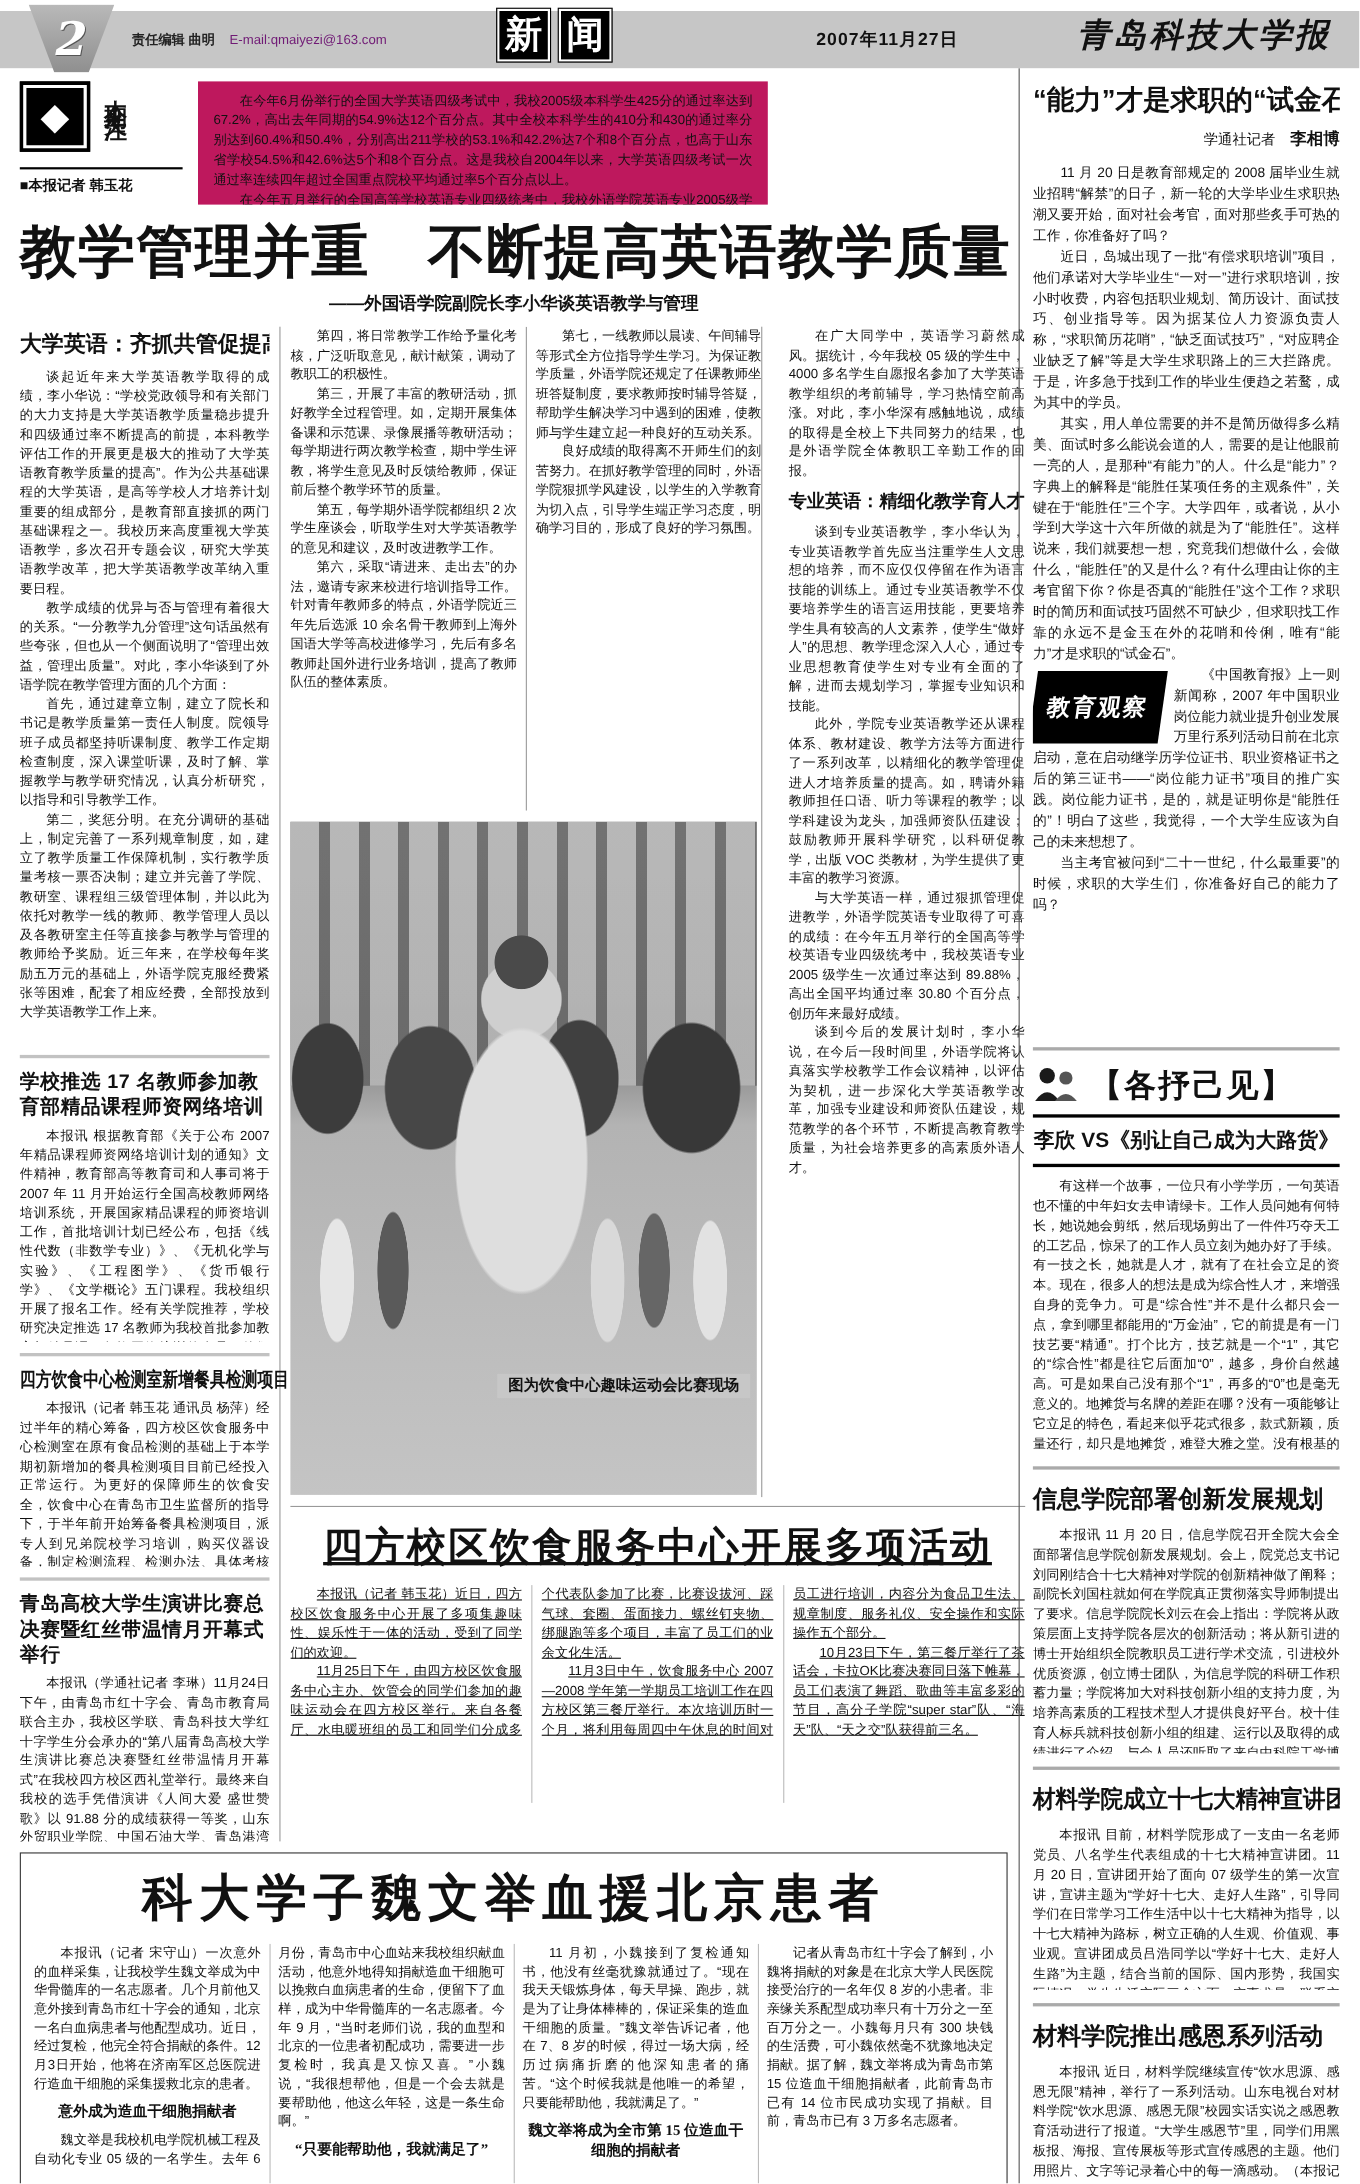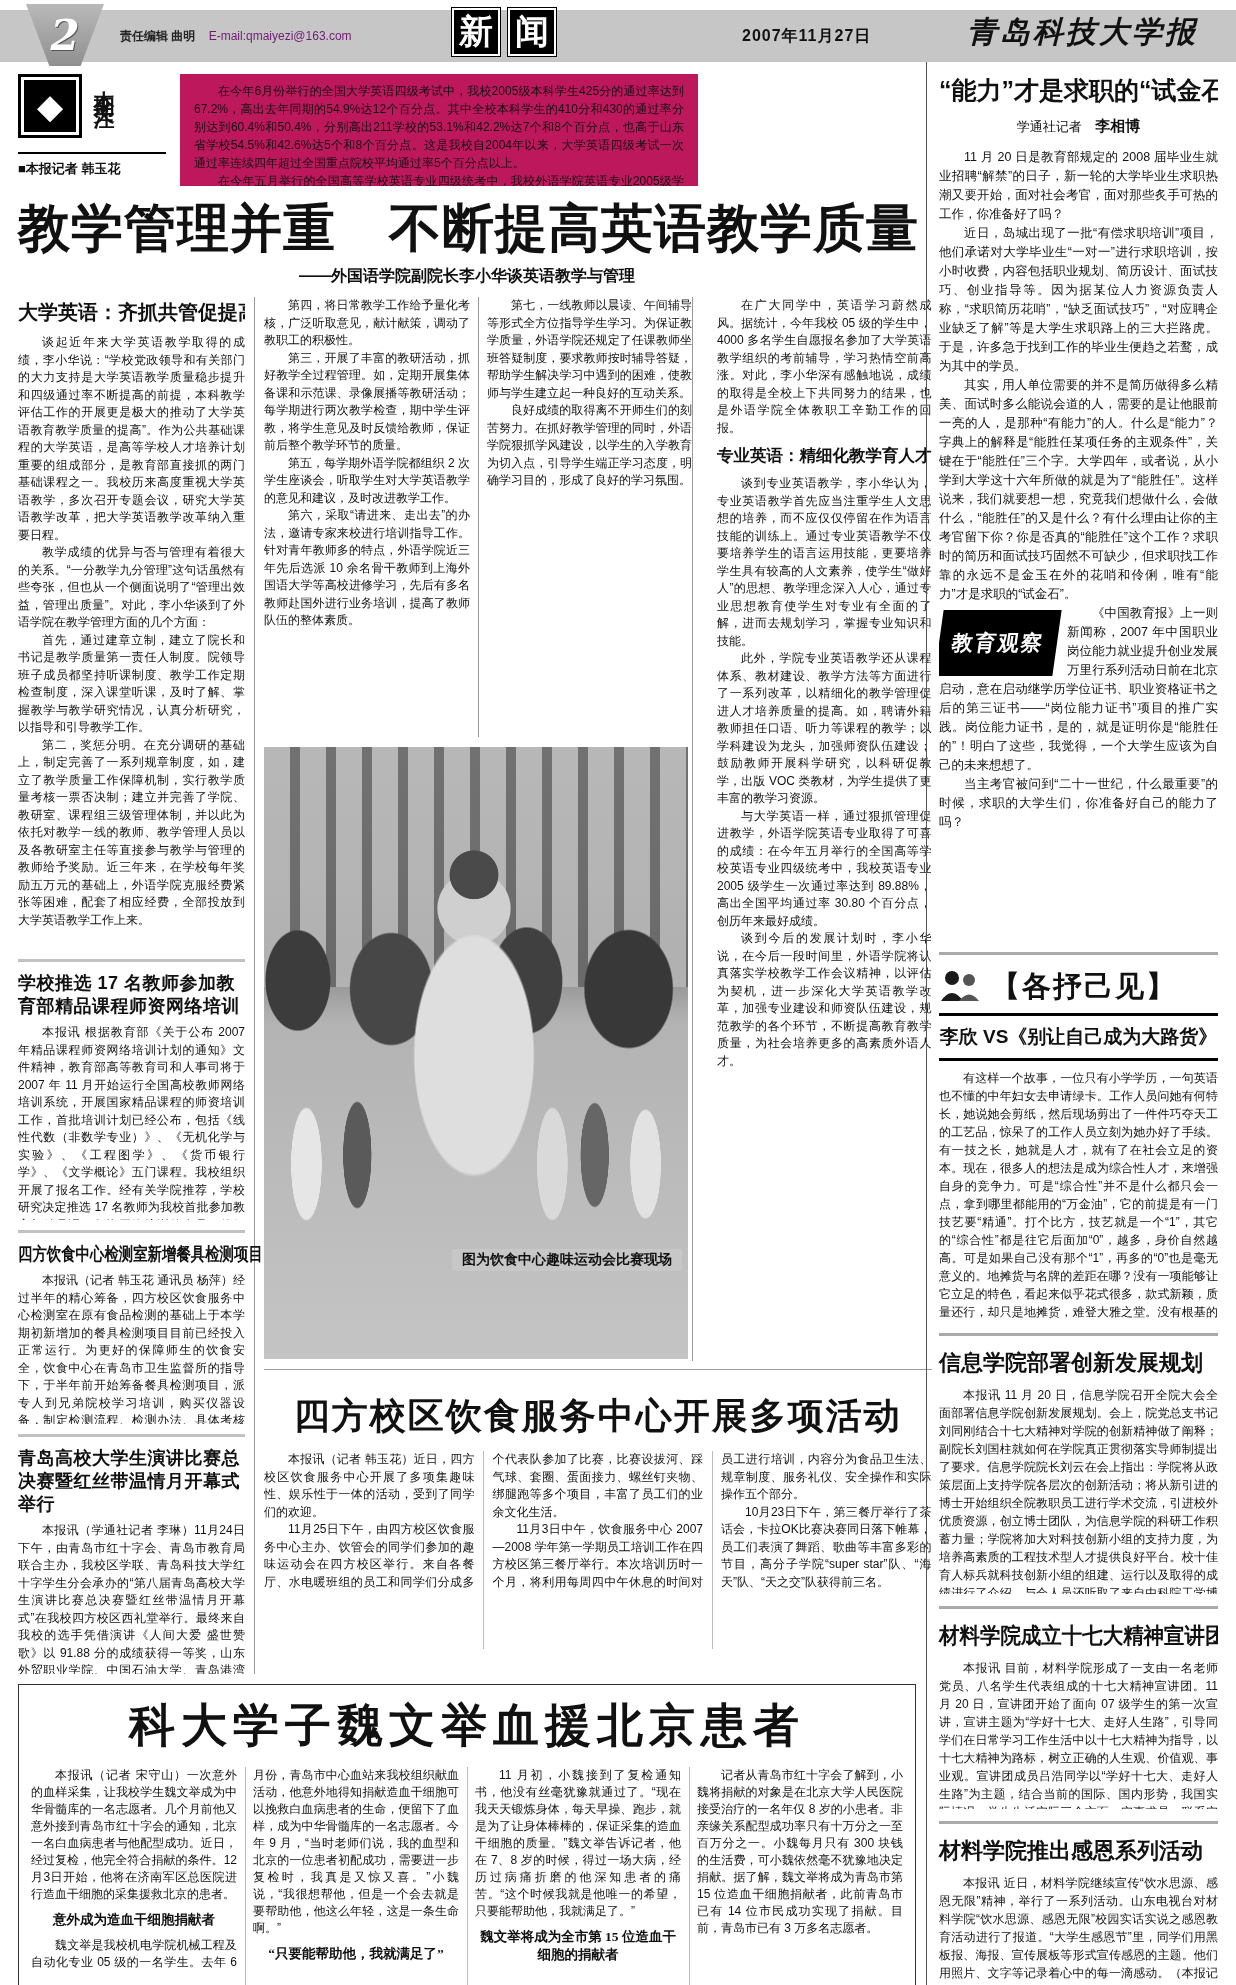--- a/index.html
+++ b/index.html
@@ -14,21 +14,21 @@
     clip-path:polygon(0 0,100% 0,70% 100%,30% 100%);
     display:flex;align-items:center;justify-content:center;}
   .page-badge span{color:#fff;font:italic 900 42px "DejaVu Serif",serif;text-shadow:1px 1px 0 #555;}
   .editor-line{margin-left:120px;font-size:12px;font-weight:bold;color:#222;}
   .editor-line .mail{font-weight:normal;margin-left:10px;text-decoration:none;color:#701a75;}
   .section-logo{position:absolute;left:452px;top:-2px;display:flex;gap:8px;}
   .section-logo b{display:flex;width:48px;height:48px;background:#000;color:#fff;
     align-items:center;justify-content:center;font-size:34px;font-weight:900;
     border:2px solid #fff;outline:1px solid #000;}
   .issue-date{position:absolute;left:742px;font-size:16px;font-weight:bold;letter-spacing:1px;}
-  .paper-name{position:absolute;right:38px;top:2px;font:italic 900 30px "DejaVu Serif",serif;letter-spacing:3px;}
+  .paper-name{position:absolute;right:26px;top:2px;font:italic 900 30px "DejaVu Serif",serif;letter-spacing:3px;}
 
   
   .sheet{display:flex;padding:0 18px;}
   .main-area{width:908px;flex:none;padding-right:10px;}
   .rightcol{flex:1;border-left:1px solid #555;padding:8px 0 0 12px;overflow:hidden;}
 
   
   .lead-row{display:flex;gap:14px;margin:12px 218px 4px 0;}
   .focus-rail{width:148px;flex:none;}
   .focus-top{display:flex;gap:8px;}
@@ -76,21 +76,21 @@
       radial-gradient(26px 92px at 90% 55%,#e2e2e2 58%,transparent 60%);}
   .ph-fg{position:absolute;left:110px;top:90px;width:200px;height:420px;
     background:
       radial-gradient(40px 40px at 50% 9%,#4a4a4a 60%,transparent 62%),
       radial-gradient(95px 190px at 50% 52%,#dedede 62%,transparent 64%),
       radial-gradient(60px 60px at 50% 17%,#cfcfcf 60%,transparent 62%);}
   .photo-caption{position:absolute;right:6px;bottom:88px;background:rgba(200,200,200,.92);
     font-size:14px;font-weight:900;padding:2px 10px;}
 
   
-  .canteen{border-top:1px solid #999;margin-top:8px;padding-top:16px;}
+  .canteen{border-top:1px solid #999;margin-top:8px;padding-top:6px;text-decoration:underline;}
   .canteen-head{font-size:36px;font-weight:900;text-align:center;letter-spacing:2px;white-space:nowrap;margin:6px 0 10px;}
   .canteen-body{column-count:3;column-gap:18px;column-rule:1px solid #bbb;height:198px;overflow:hidden;}
 
   
   .sep{height:3px;background:#c2c2c2;margin:10px 0;}
   .la-head{font-size:22px;font-weight:900;line-height:1.28;margin:2px 0 6px;}
   .la-head.one{white-space:nowrap;transform:scaleX(.8);transform-origin:left center;font-size:18px;}
   .la-head.two{font-size:18px;letter-spacing:.5px;}
   .la-body{overflow:hidden;}
   .la-body.h1{height:196px;} .la-body.h2{height:152px;} .la-body.h3{height:152px;}
@@ -98,21 +98,21 @@
   
   .wei-box{border:1px solid #333;margin-top:10px;padding:8px 12px;height:352px;overflow:hidden;}
   .wei-head{font-size:46px;font-weight:900;text-align:center;letter-spacing:6px;white-space:nowrap;margin:2px 0 10px;}
   .wei-cols{column-count:4;column-gap:16px;column-rule:1px solid #bbb;height:268px;overflow:hidden;}
   .wei-cols p{margin:0;font-size:12px;line-height:17px;text-align:justify;text-indent:2em;}
   .wei-sub{font-size:13.5px;font-weight:900;text-align:center;margin:8px 0;break-inside:avoid;font-family:Liberation Serif, serif;}
 
   
   .hsep{height:3px;background:#aaa;margin:12px 0;}
   .ab-head{font-size:25px;font-weight:900;white-space:nowrap;letter-spacing:0;margin:4px 0 10px;}
-  .byline{text-align:center;font-size:13px;margin:6px 0 12px;}
+  .byline{text-align:right;font-size:13px;margin:6px 0 12px;}
   .byline b{font-size:15px;margin-left:10px;}
   .ability-body{height:792px;overflow:hidden;}
   .ability-body p{margin:0;font-size:12.5px;line-height:19px;text-align:justify;text-indent:2em;}
   .edu-graphic{float:left;width:118px;height:66px;background:#000;transform:skewX(-8deg);
     display:flex;align-items:center;justify-content:center;margin:6px 10px 4px 0;}
   .edu-graphic span{color:#fff;font-size:21px;font-weight:900;letter-spacing:2px;}
   .forum-header{display:flex;align-items:center;gap:10px;margin:6px 0;}
   .forum-header .txt{font-size:29px;font-weight:700;letter-spacing:2px;}
   .forum-title{border-top:3px solid #000;border-bottom:3px solid #000;padding:8px 0;
     font-size:19px;font-weight:900;text-align:center;white-space:nowrap;margin:4px 0 8px;}

